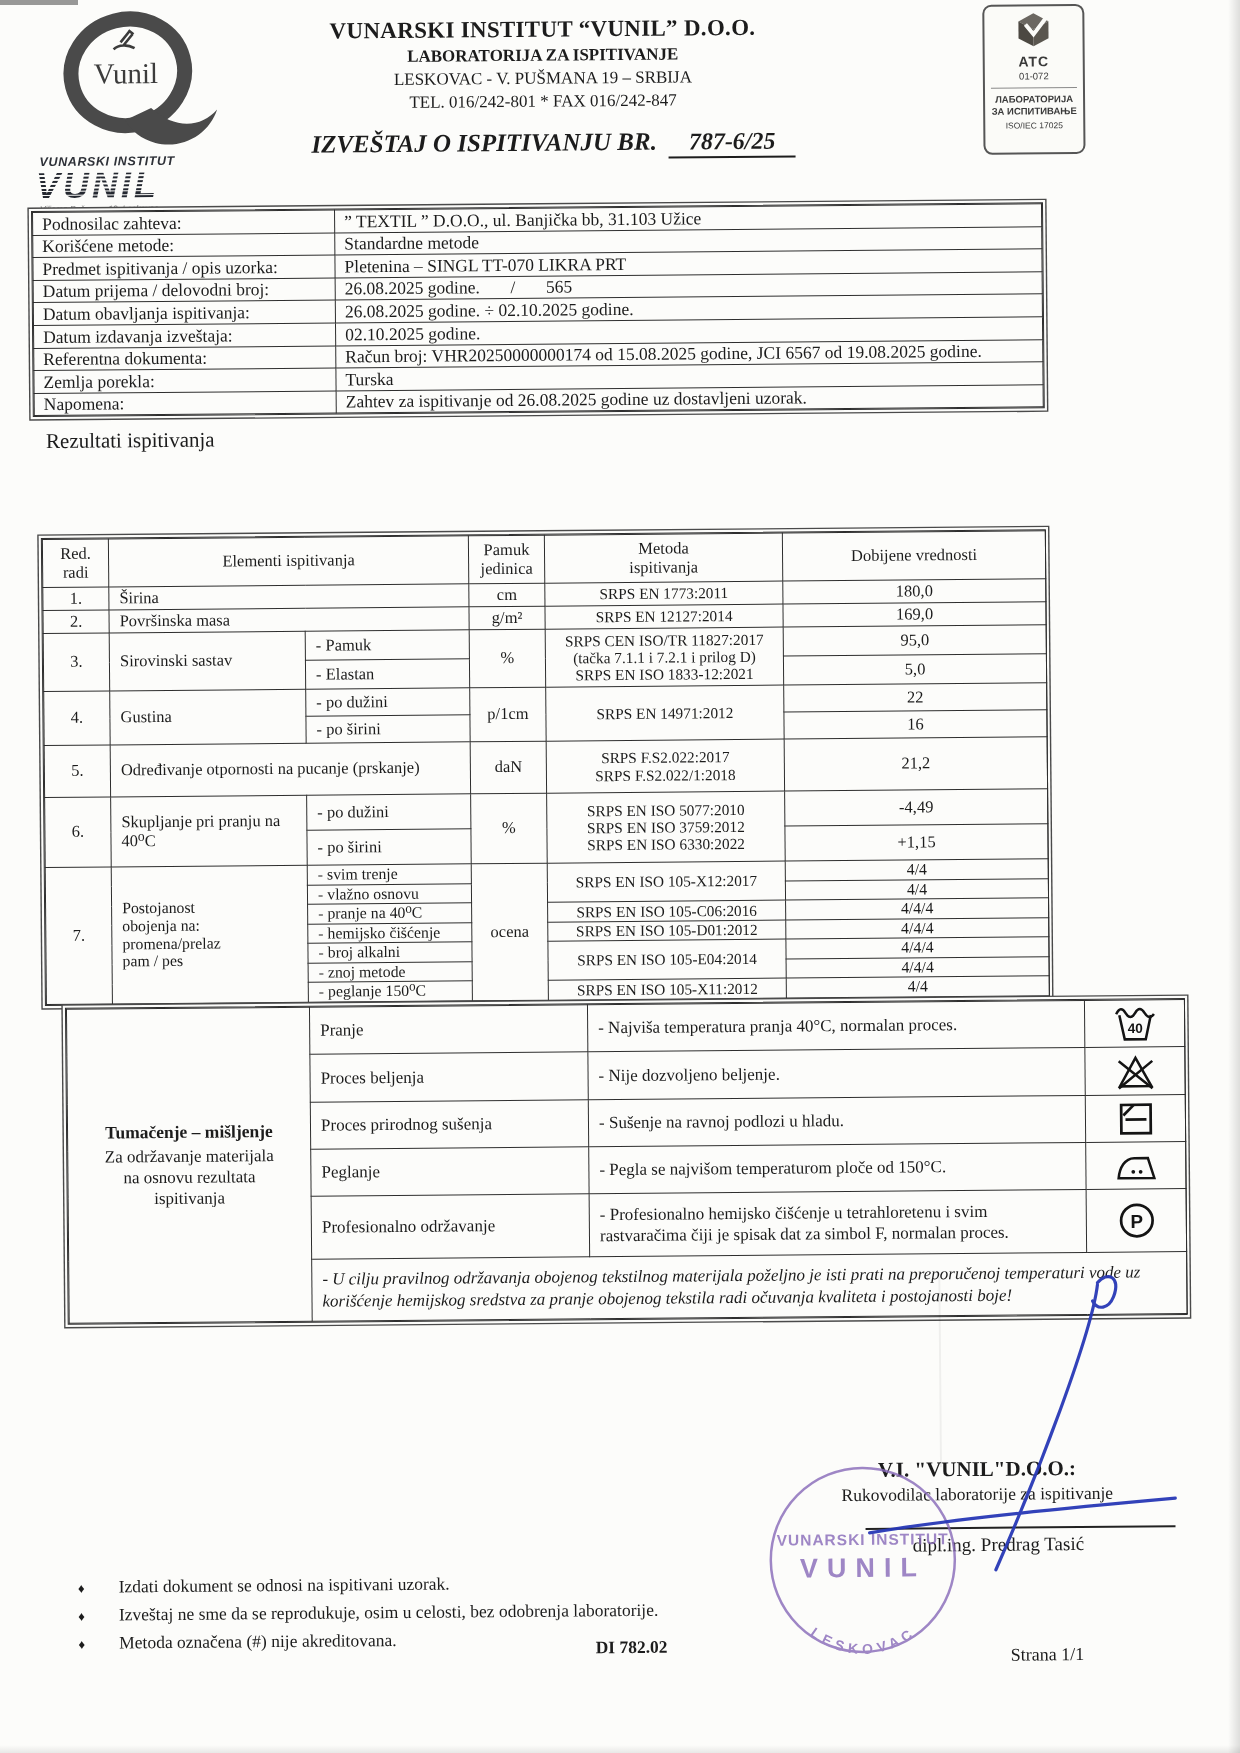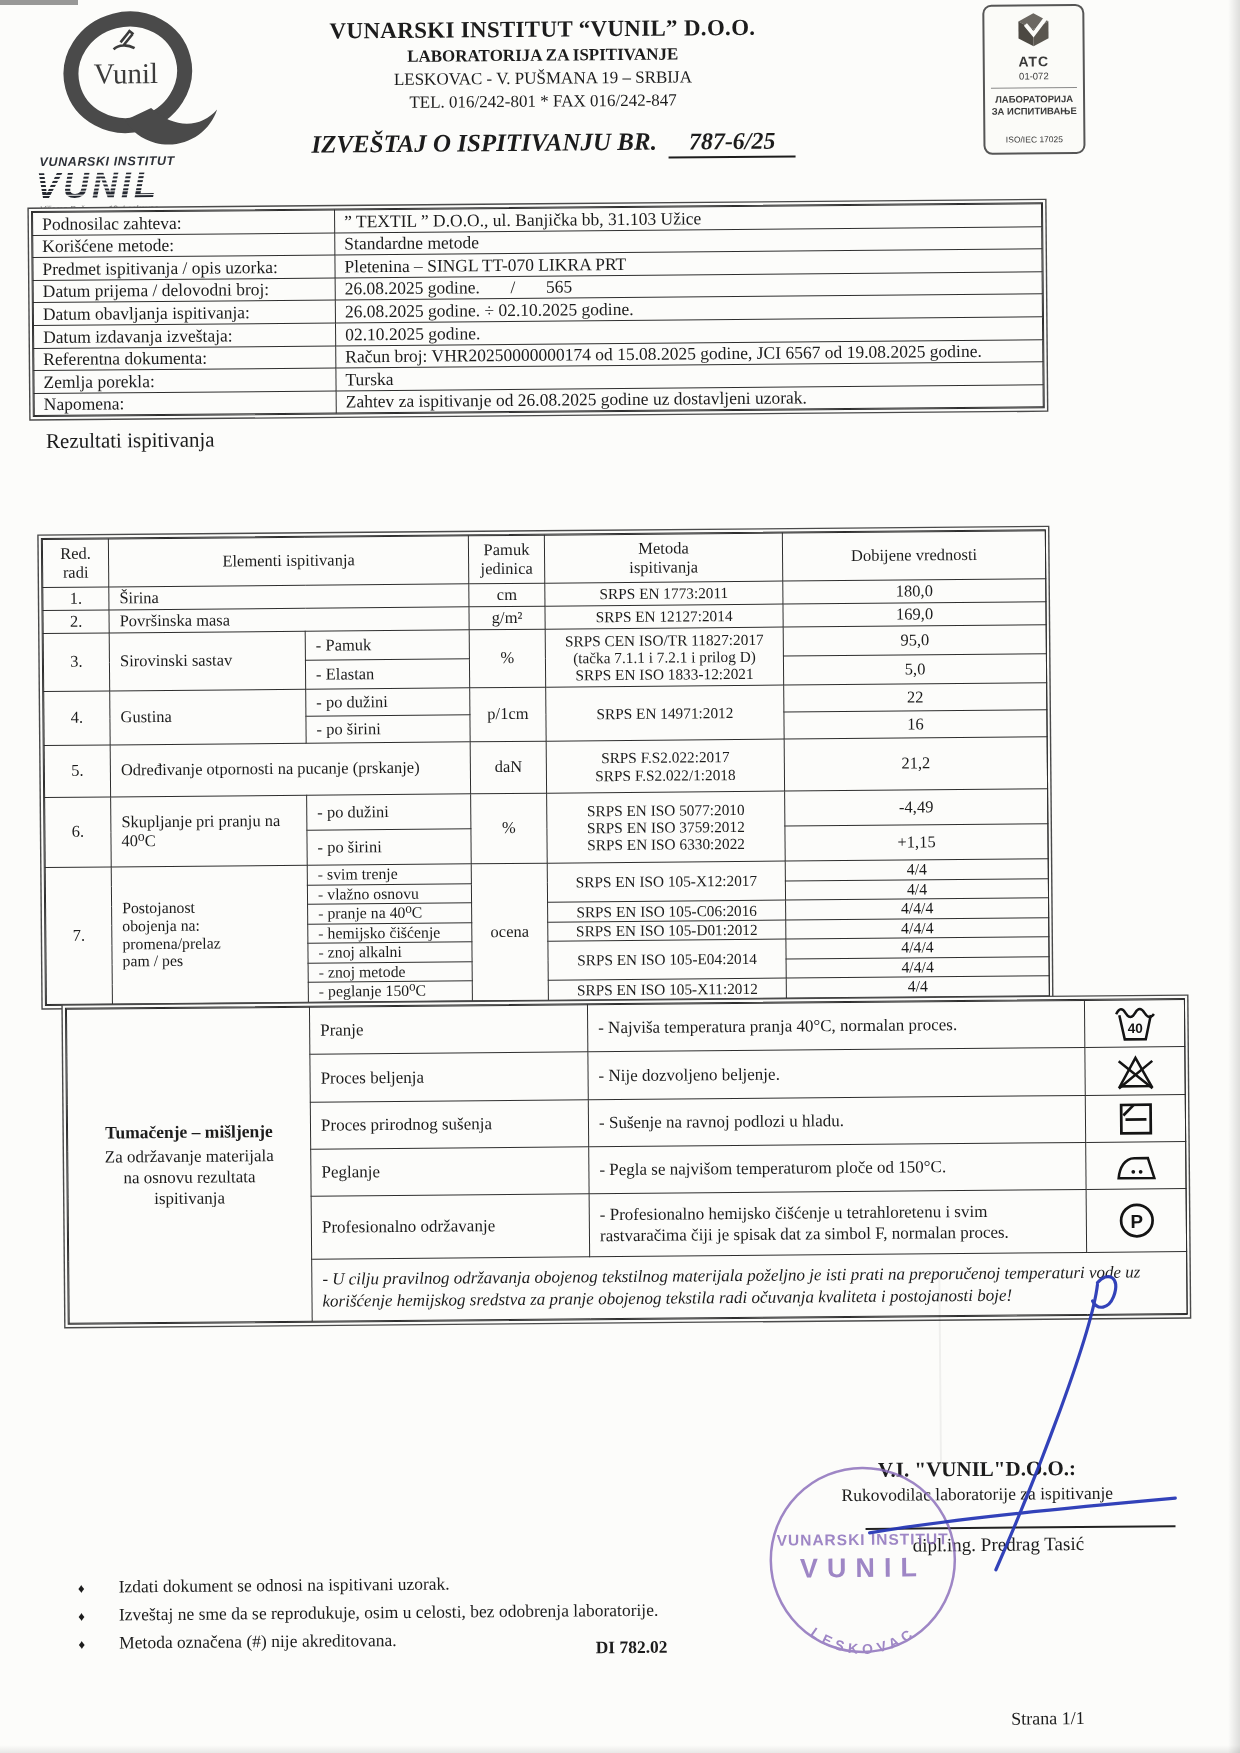--- a/index.html
+++ b/index.html
@@ -32,21 +32,21 @@
       -webkit-background-clip:text;background-clip:text;color:transparent;-webkit-text-fill-color:transparent;}
   .logo-addr{font-family:"Liberation Sans",sans-serif;font-style:italic;font-size:8.5px;color:#7a7a7a;margin:1px 0 0 6px;}
 
   
   .badge{left:988px;top:8px;width:102px;height:150px;border:2px solid #565656;border-radius:9px;
       text-align:center;font-family:"Liberation Sans","DejaVu Sans",sans-serif;color:#3a3a3a;padding-top:5px;box-sizing:border-box;background:#fbfbf8;}
   .badge .acr{font-size:14px;font-weight:bold;letter-spacing:1px;margin-top:1px;}
   .badge .code{font-size:9.5px;margin-top:1px;}
   .badge .sep{border-top:1px solid #8a8a8a;margin:6px 6px 5px;}
   .badge .cy{font-size:9.5px;font-weight:bold;line-height:1.3;}
-  .badge .iso{font-size:8.5px;margin-top:16px;}
+  .badge .iso{font-size:8.5px;margin-top:2px;}
 
   
   .dbl{border:1.6px solid #2e2e2e;box-shadow:0 0 0 2.2px #fcfcfa,0 0 0 3.6px #4a4a4a;background:#fcfcfa;}
   table{border-collapse:collapse;}
   td{border:1.5px solid #2e2e2e;vertical-align:middle;}
 
   .info-tbl{left:35px;top:206px;width:1010px;}
   .info-tbl table{width:100%;table-layout:fixed;}
   .info-tbl td{font-size:17.5px;height:21.6px;padding:0 9px;line-height:1.05;}
   .info-tbl .lab-c{width:283px;}
@@ -76,21 +76,21 @@
   .sig-company{left:760px;top:1460px;width:420px;text-align:center;font-size:21px;font-weight:bold;}
   .sig-role{left:760px;top:1487px;width:420px;text-align:center;font-size:17.5px;}
   .sig-line{left:858px;top:1530px;width:310px;border-top:2px solid #222;}
   .sig-name{left:905px;top:1537px;font-size:19px;}
   .crease{left:933px;top:1280px;width:2px;height:190px;background:rgba(0,0,0,.05);}
 
   
   .f-bul{left:70px;font-size:17.5px;display:flex;gap:34px;align-items:baseline;}
   .f-dia{font-size:13px;}
   .di{left:538px;top:1637px;width:170px;text-align:center;font-size:17.5px;font-weight:bold;}
-  .strana{left:1002px;top:1712px;font-size:18px;}
+  .strana{left:1002px;top:1648px;font-size:18px;}
 </style>
 </head>
 <body>
 
 <div class="page">
   <div class="scan-mark"></div>
   <div class="rot">
 
     <div class="abs logo-blk">
       <svg width="185" height="138" viewBox="0 0 185 138">
@@ -277,21 +277,21 @@
           <td class="lft sm">- pranje na 40⁰C</td>
           <td class="mth">SRPS EN ISO 105-C06:2016</td>
           <td class="sm">4/4/4</td>
         </tr>
         <tr style="height:19.5px">
           <td class="lft sm">- hemijsko čišćenje</td>
           <td class="mth">SRPS EN ISO 105-D01:2012</td>
           <td class="sm">4/4/4</td>
         </tr>
         <tr style="height:19.5px">
-          <td class="lft sm">- znoj alkalni</td>
+          <td class="lft sm">- broj alkalni</td>
           <td class="mth" rowspan="2">SRPS EN ISO 105-E04:2014</td>
           <td class="sm">4/4/4</td>
         </tr>
         <tr style="height:19.5px">
           <td class="lft sm">- znoj metode</td>
           <td class="sm">4/4/4</td>
         </tr>
         <tr style="height:19.5px">
           <td class="lft sm">- peglanje 150⁰C</td>
           <td class="mth">SRPS EN ISO 105-X11:2012</td>

